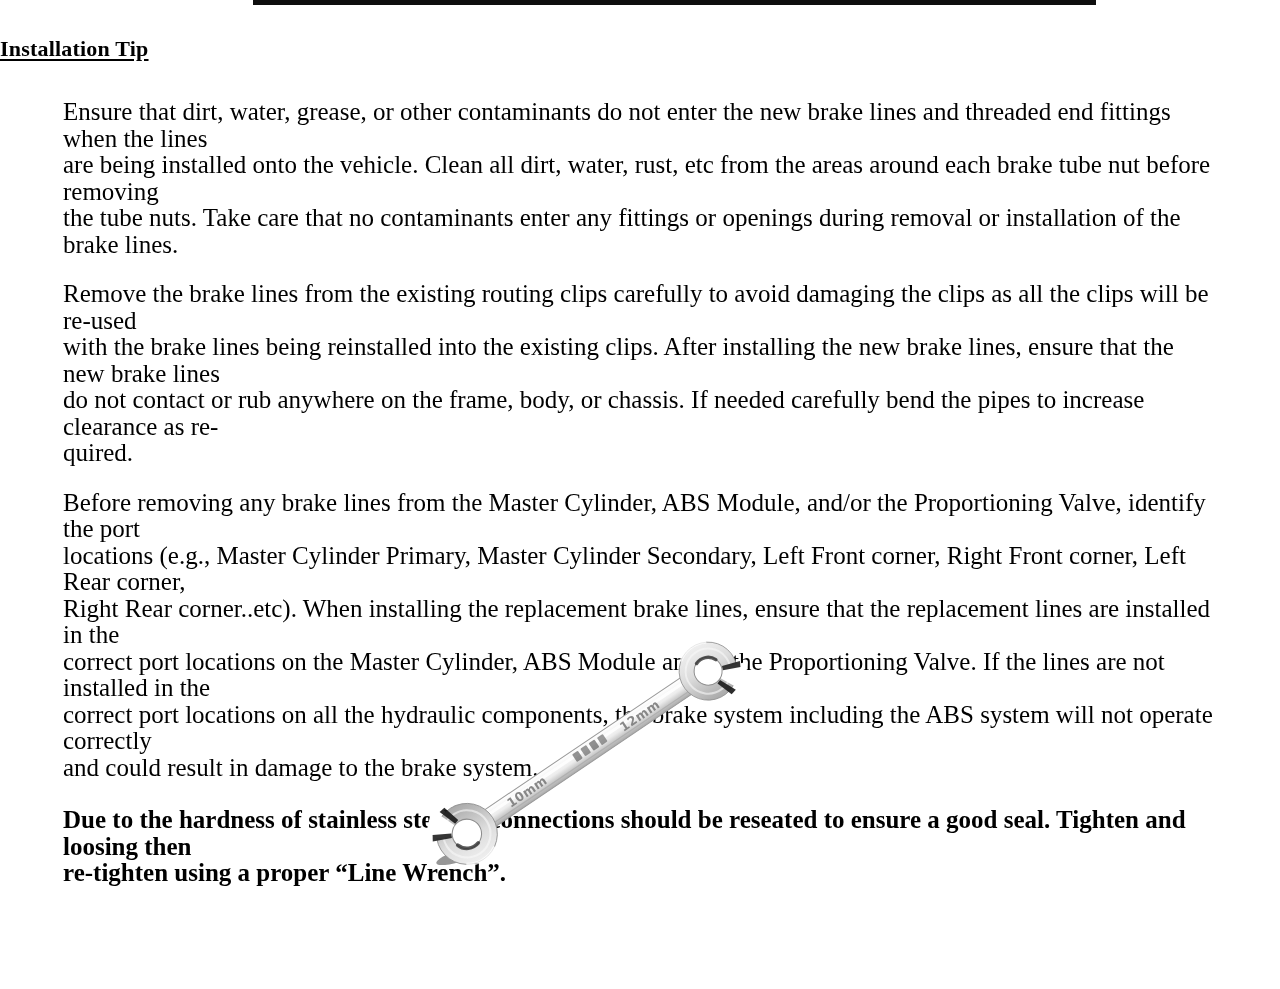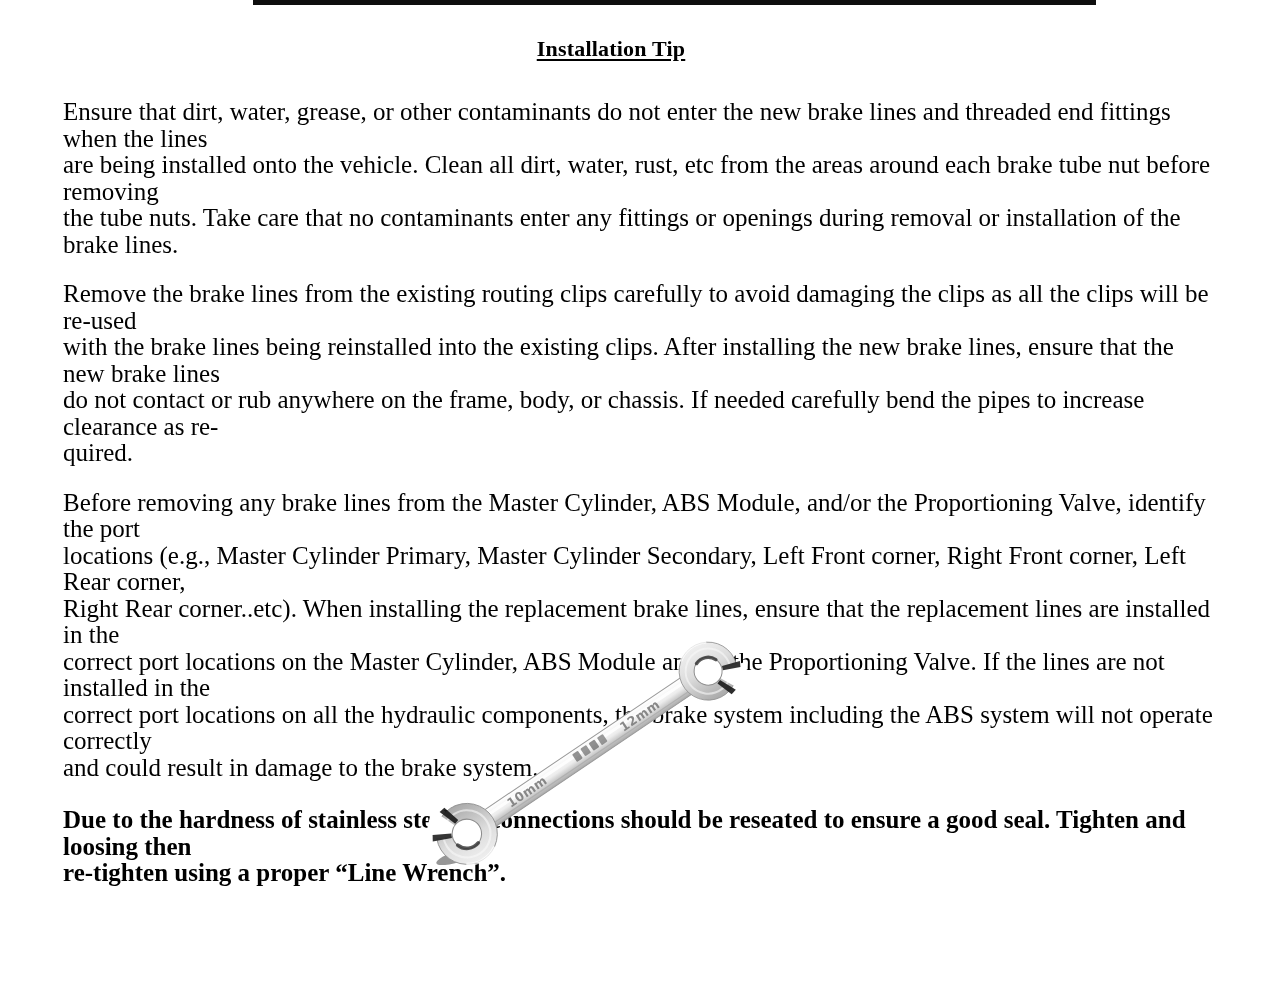--- a/index.html
+++ b/index.html
@@ -19,21 +19,21 @@
   }
   .doc {
     position: absolute;
     left: 0; top: 0;
     width: 1280px;
     padding: 0;
   }
   h1.page-title {
     font-size: 22px;
     font-weight: bold;
-    text-align: center;
+    text-align: left;
     text-decoration: underline;
     text-decoration-thickness: 2px;
     text-underline-offset: 3px;
     margin: 36px 58px 0 0;
     letter-spacing: 0.2px;
   }
   .doc p {
     white-space: pre-line;
     font-size: 25px;
     line-height: 26.5px;

